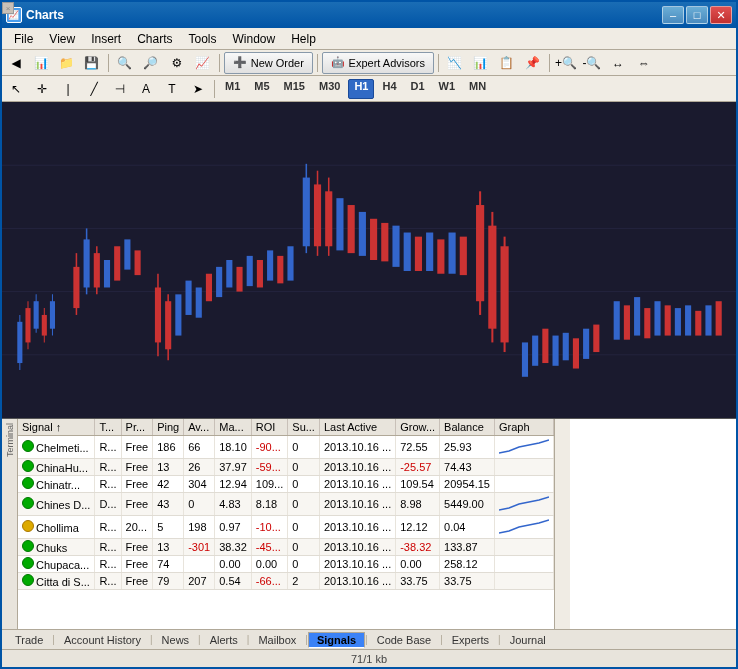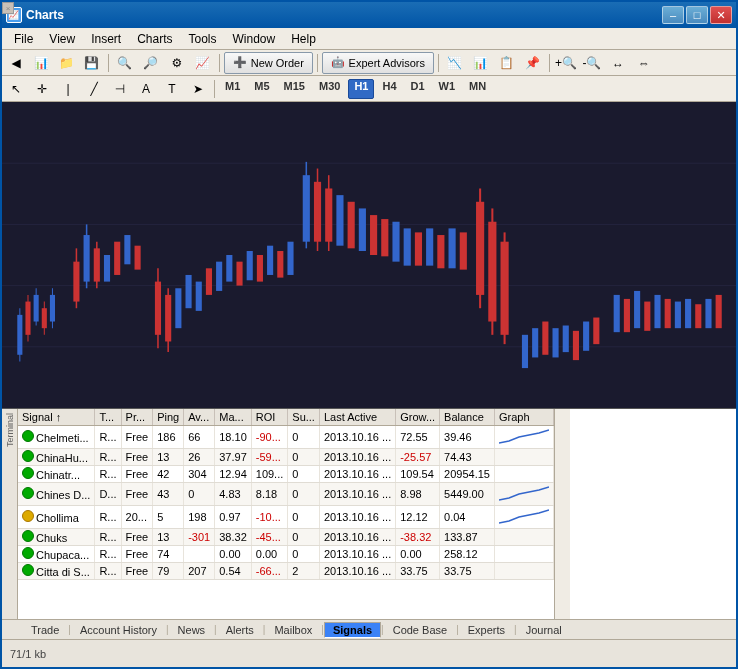--- a/index.html
+++ b/index.html
@@ -40,27 +40,27 @@
     .signal-table td { border-bottom: 1px solid #e0dcd4; border-right: 1px solid #e8e4dc; padding: 1px 4px; white-space: nowrap; font-size: 11px; }
     .signal-table tr:nth-child(even) { background: #f8f6f2; }
     .row-indicator { width: 12px; height: 12px; border-radius: 50%; display: inline-block; margin-right: 2px; }
     .ind-green { background: #00aa00; border: 1px solid #007700; }
     .ind-yellow { background: #ddaa00; border: 1px solid #aa7700; }
     .scrollbar-v { width: 16px; background: #f0ece4; border-left: 1px solid #b0a898; }
     .table-scroll-area { display: flex; height: 100%; }
     .table-content { flex: 1; overflow-y: hidden; }
     
     
-    .bottom-tabs { height: 20px; display: flex; align-items: center; border-top: 1px solid #b0a898; background: #e8e4dc; padding-left: 20px; flex-shrink: 0; }
+    .bottom-tabs { height: 20px; display: flex; align-items: center; border-top: 1px solid #b0a898; background: #e8e4dc; padding-left: 4px; flex-shrink: 0; }
     .tab-item { padding: 1px 8px; font-size: 11px; cursor: pointer; border: 1px solid transparent; color: #333; }
     .tab-item.active { background: #3b82f6; border: 1px solid #b0a898; border-bottom: 1px solid #fff; color: #000; font-weight: bold; }
     .tab-separator { color: #b0a898; font-size: 10px; }
     
     
-    .status-bar { height: 28px; background: #e8e4dc; border-top: 1px solid #b0a898; display: flex; align-items: center; justify-content: flex-start; padding: 0 8px; font-size: 11px; color: #444; flex-shrink: 0; }
+    .status-bar { height: 18px; background: #e8e4dc; border-top: 1px solid #b0a898; display: flex; align-items: center; justify-content: center; padding: 0 8px; font-size: 11px; color: #444; flex-shrink: 0; }
     
     
     .left-indicator { width: 16px; background: #e8e4dc; border-right: 1px solid #b0a898; display: flex; flex-direction: column; align-items: center; padding-top: 4px; font-size: 9px; color: #888; }
     .left-ind-text { writing-mode: vertical-rl; transform: rotate(180deg); font-size: 9px; color: #666; }
     
     
     .table-wrapper { display: flex; height: 100%; }
     
     
     .neg { color: #cc0000; }
@@ -282,21 +282,21 @@
     </td>
     <td>R...</td>
     <td>Free</td>
     <td>186</td>
     <td class="">66</td>
     <td>18.10</td>
     <td class="neg">-90...</td>
     <td>0</td>
     <td>2013.10.16 ...</td>
     <td class="pos">72.55</td>
-    <td>39.46</td>
+    <td>25.93</td>
     <td><svg width="50" height="18" viewBox="0 0 50 18">
                       <polyline points="0,16 10,14 20,10 30,8 40,6 50,3" stroke="#3366cc" fill="none" stroke-width="1.5"></polyline>
                     </svg></td>
   </tr>
                 <tr>
     <td>
       <span class="row-indicator ind-green"></span>ChinaHu...
     </td>
     <td>R...</td>
     <td>Free</td>

